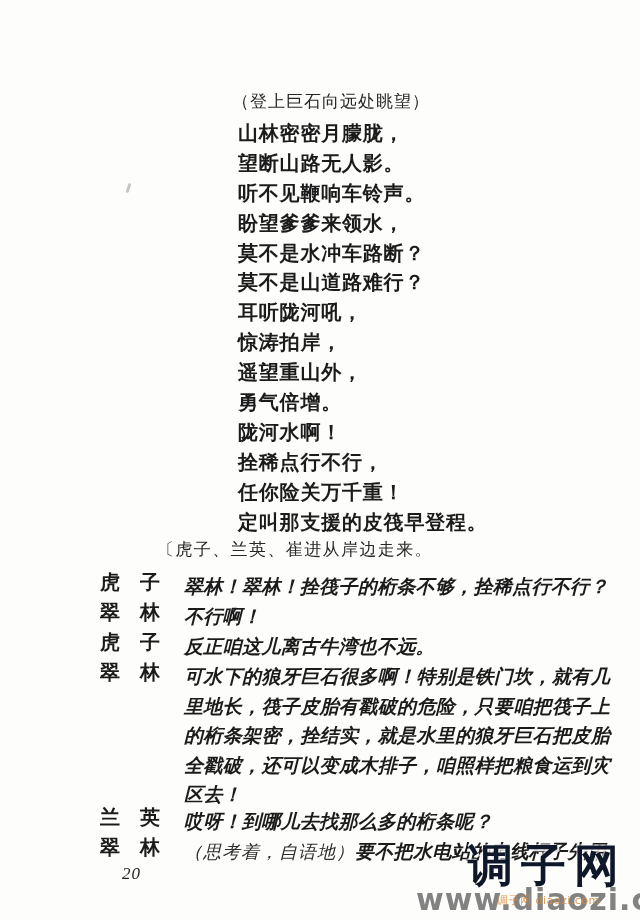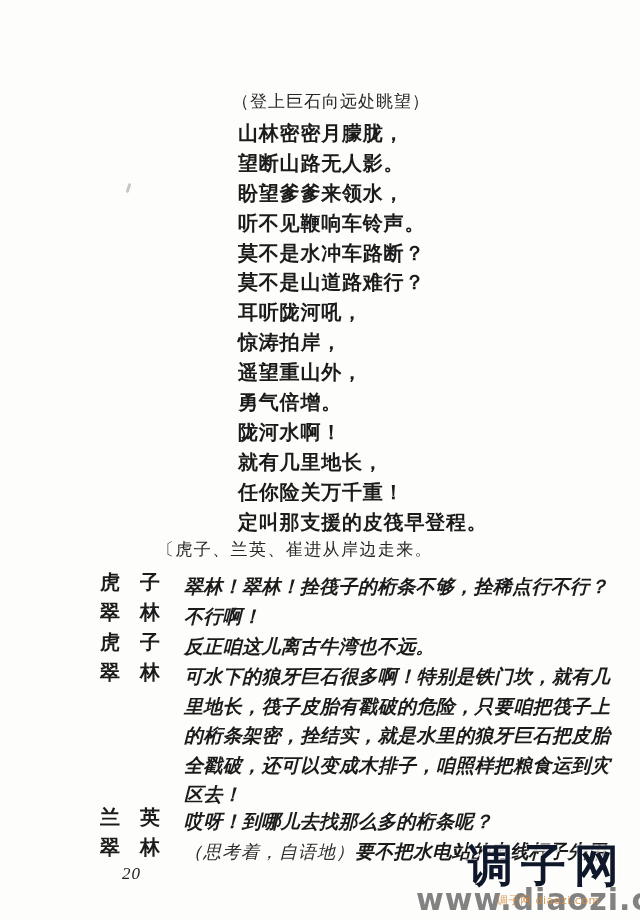--- a/index.html
+++ b/index.html
@@ -130,30 +130,30 @@
 
 <div class="page">
 
   <div class="scan-artifact"></div>
 
   <div class="opening-direction">（登上巨石向远处眺望）</div>
 
   <div class="verse">
     <div class="verse-line">山林密密月朦胧，</div>
     <div class="verse-line">望断山路无人影。</div>
+    <div class="verse-line">听不见鞭响车铃声。</div>
     <div class="verse-line">盼望爹爹来领水，</div>
-    <div class="verse-line">听不见鞭响车铃声。</div>
     <div class="verse-line">莫不是水冲车路断？</div>
     <div class="verse-line">莫不是山道路难行？</div>
     <div class="verse-line">耳听陇河吼，</div>
     <div class="verse-line">惊涛拍岸，</div>
     <div class="verse-line">遥望重山外，</div>
     <div class="verse-line">勇气倍增。</div>
     <div class="verse-line">陇河水啊！</div>
-    <div class="verse-line">就有几里地长，</div>
+    <div class="verse-line">拴稀点行不行，</div>
     <div class="verse-line">任你险关万千重！</div>
     <div class="verse-line">定叫那支援的皮筏早登程。</div>
   </div>
 
   <div class="stage-direction">〔虎子、兰英、崔进从岸边走来。</div>
 
   <div class="drow" style="top:568px">
     <span class="speaker">虎　子</span><p class="dtext">翠林！翠林！拴筏子的桁条不够，拴稀点行不行？</p>
   </div>
 

